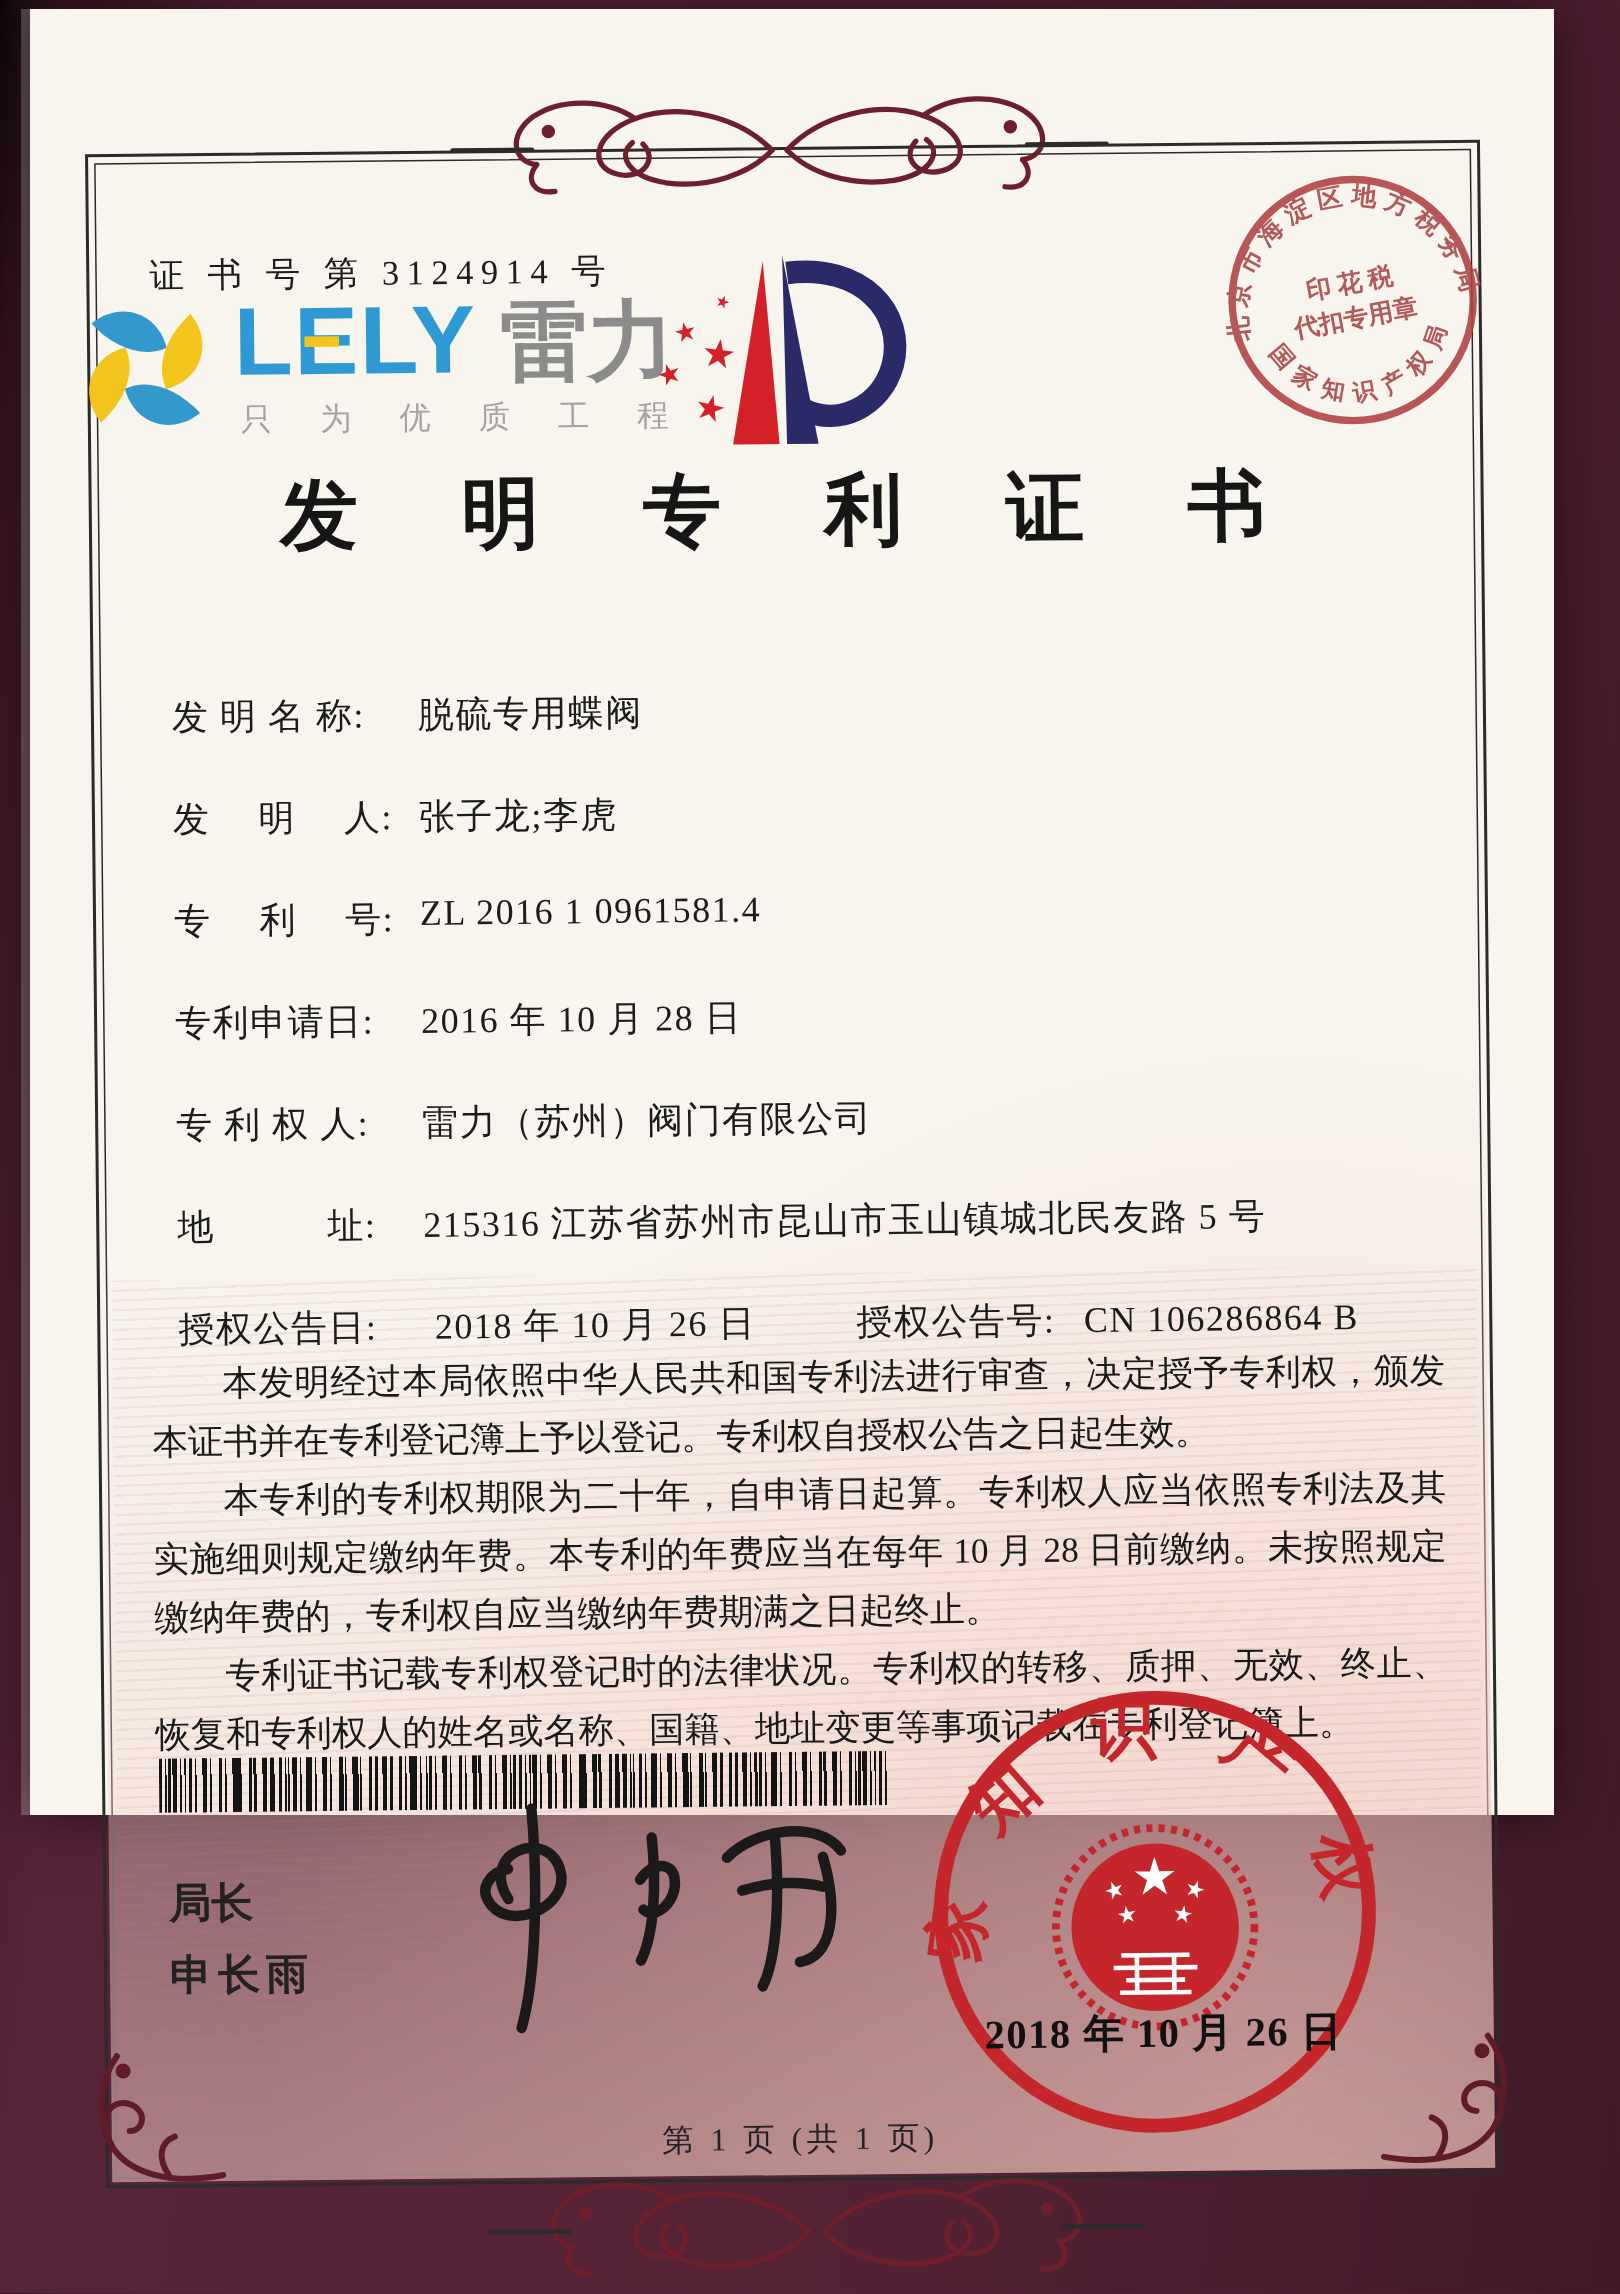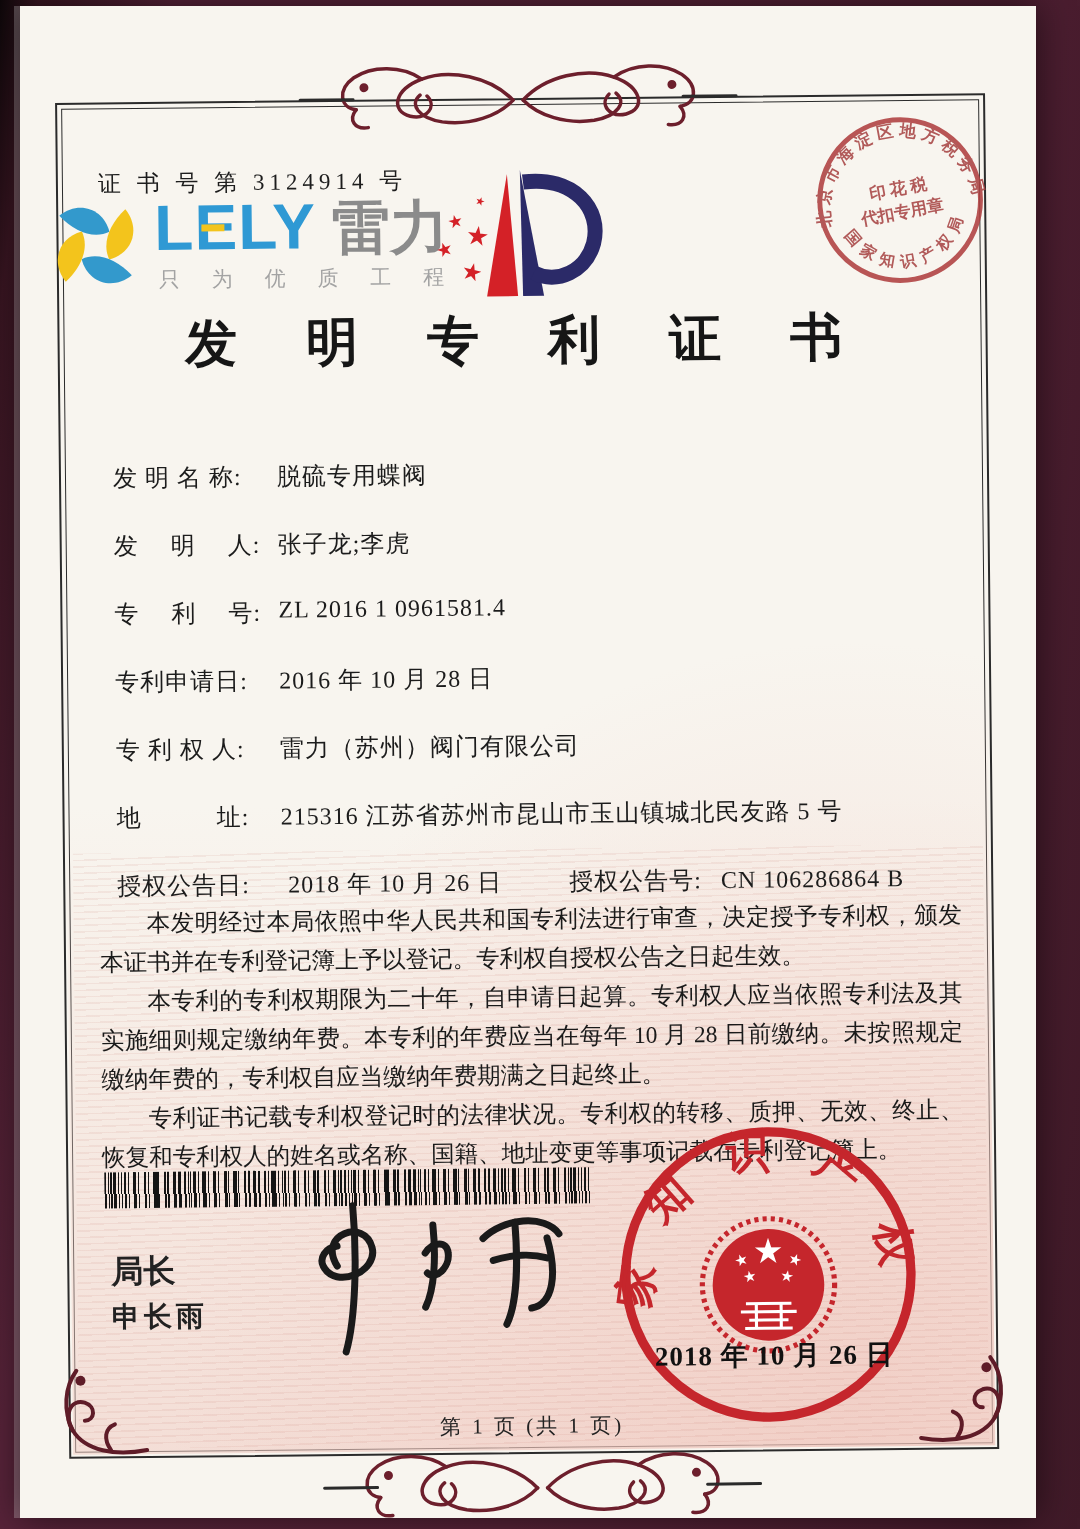--- a/index.html
+++ b/index.html
@@ -1,19 +1,19 @@
 <!DOCTYPE html>
 <html><head>
 <meta charset="utf-8">
 <style>
   html,body{margin:0;padding:0;width:1080px;height:1529px;overflow:hidden;
     font-family:"Liberation Serif","DejaVu Serif",serif;}
   body{background:linear-gradient(97deg,#0d0709 0%,#381521 3%,#572339 14%,#552236 55%,#4a1d2f 84%,#401a28 100%);}
 
-  .page{position:absolute;left:20px;top:6px;width:1016px;height:1512px;
+  .page{position:absolute;left:20px;top:6px;width:1016px;height:1204px;
     background:#f8f5ef;box-shadow:0 0 34px rgba(0,0,0,.55), -6px 0 0 rgba(255,255,255,.25);}
   .page-inner{position:absolute;inset:0;transform:rotate(-0.6deg);}
 
   .frame{position:absolute;left:42px;top:92px;width:926px;height:1352px;border:2px solid #2b2b2b;}
   .frame::before{content:"";position:absolute;inset:4px;border:1.5px solid #2b2b2b;}
 
   .tint{position:absolute;inset:2px;pointer-events:none;
     background:
       radial-gradient(120% 90% at 85% 96%, rgba(238,188,178,.45), rgba(238,188,178,0) 62%),
       linear-gradient(180deg, rgba(248,244,238,0) 52%, rgba(243,214,204,.30) 72%, rgba(240,203,194,.55) 100%);}
@@ -50,21 +50,21 @@
 
   .paras{position:absolute;left:78px;top:894px;width:862px;font-size:23.5px;line-height:39px;
     color:#1a1a1a;text-align:justify;}
   .paras p{margin:0;text-indent:2em;}
 
   .barcode{position:absolute;left:80px;top:1162px;width:486px;height:36px;
     background-image:
       repeating-linear-gradient(90deg,#141414 0 2px,transparent 2px 4px,#141414 4px 5px,transparent 5px 9px,#141414 9px 12px,transparent 12px 14px,#141414 14px 15px,transparent 15px 20px),
       repeating-linear-gradient(90deg,transparent 0 6px,#141414 6px 8px,transparent 8px 17px,#141414 17px 18px,transparent 18px 23px);}
 
-  .sig-title{position:absolute;left:86px;top:1240px;font-size:32px;font-weight:700;color:#222;
+  .sig-title{position:absolute;left:86px;top:1240px;font-size:28px;font-weight:700;color:#222;
     font-family:Liberation Sans, sans-serif;text-align:center;}
   .sig-name{position:absolute;left:86px;top:1288px;font-size:28px;font-weight:700;color:#222;
     font-family:"Liberation Sans","DejaVu Sans",sans-serif;letter-spacing:4px;}
   .signature{position:absolute;left:250px;top:1188px;}
 
   .seal{position:absolute;left:588px;top:1116px;}
   .seal-date{position:absolute;left:598px;top:1334px;width:300px;text-align:center;
     font-size:27px;font-weight:700;color:#111;z-index:6;letter-spacing:1px;}
 
   .footer{position:absolute;left:42px;top:1406px;width:926px;text-align:center;

